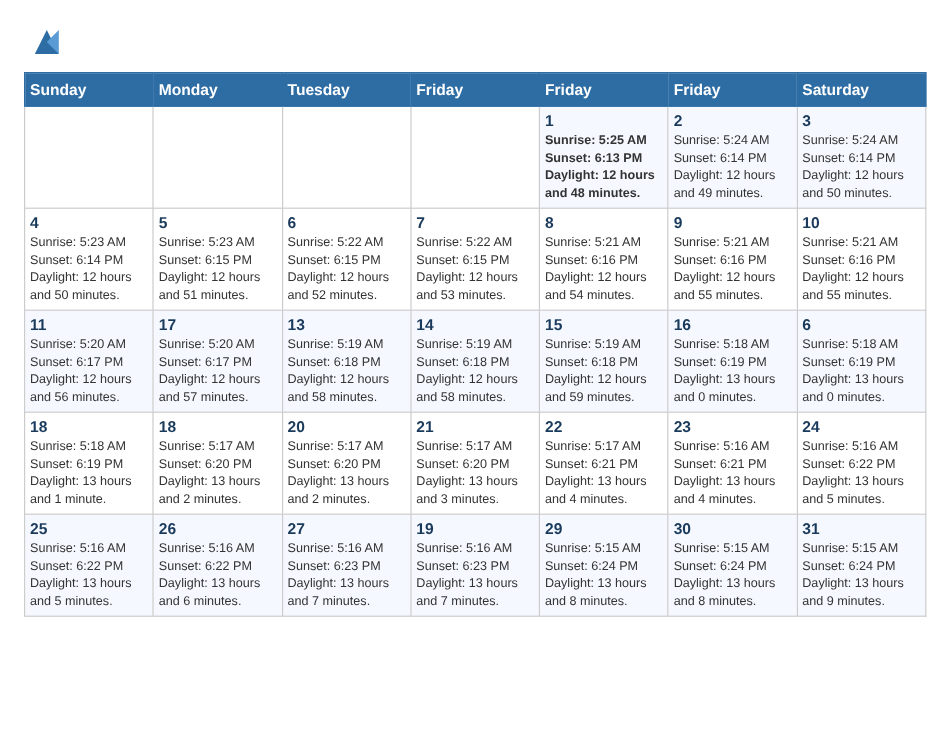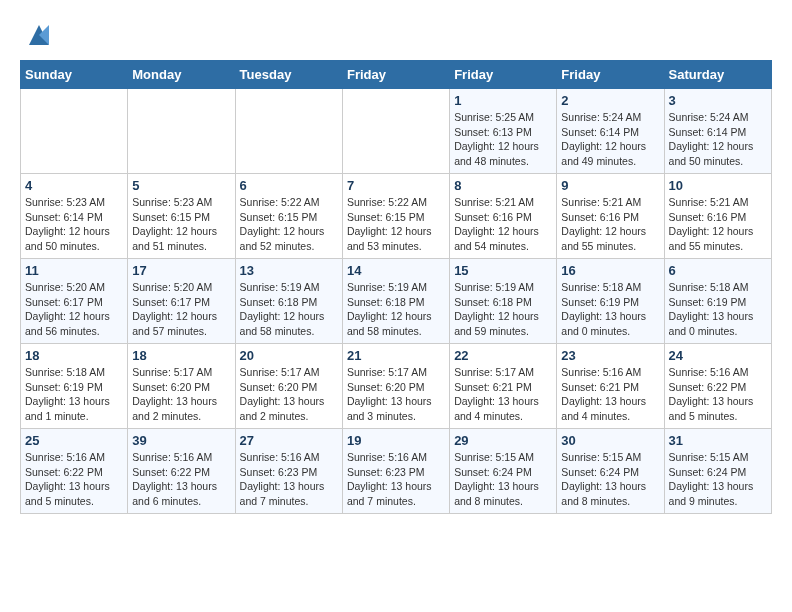--- a/index.html
+++ b/index.html
@@ -118,21 +118,21 @@
       </tr>
   </thead>
   <tbody id="calendar-body">
   <tr>
         <td class="empty"></td>
         <td class="empty"></td>
         <td class="empty"></td>
         <td class="empty"></td>
         <td>
           <span class="day-num">1</span>
-          <div class="day-info" style="white-space: pre-line;">Sunrise: 5:25 AM
+          <div class="day-info" style="white-space: pre-line; font-weight: bold;">Sunrise: 5:25 AM
 Sunset: 6:13 PM
 Daylight: 12 hours
 and 48 minutes.</div>
         </td>
         <td>
           <span class="day-num">2</span>
           <div class="day-info" style="white-space: pre-line;">Sunrise: 5:24 AM
 Sunset: 6:14 PM
 Daylight: 12 hours
 and 49 minutes.</div>
@@ -300,21 +300,21 @@
       </tr>
       <tr>
         <td>
           <span class="day-num">25</span>
           <div class="day-info" style="white-space: pre-line;">Sunrise: 5:16 AM
 Sunset: 6:22 PM
 Daylight: 13 hours
 and 5 minutes.</div>
         </td>
         <td>
-          <span class="day-num">39</span>
+          <span class="day-num">26</span>
           <div class="day-info" style="white-space: pre-line;">Sunrise: 5:16 AM
 Sunset: 6:22 PM
 Daylight: 13 hours
 and 6 minutes.</div>
         </td>
         <td>
           <span class="day-num">27</span>
           <div class="day-info" style="white-space: pre-line;">Sunrise: 5:16 AM
 Sunset: 6:23 PM
 Daylight: 13 hours

